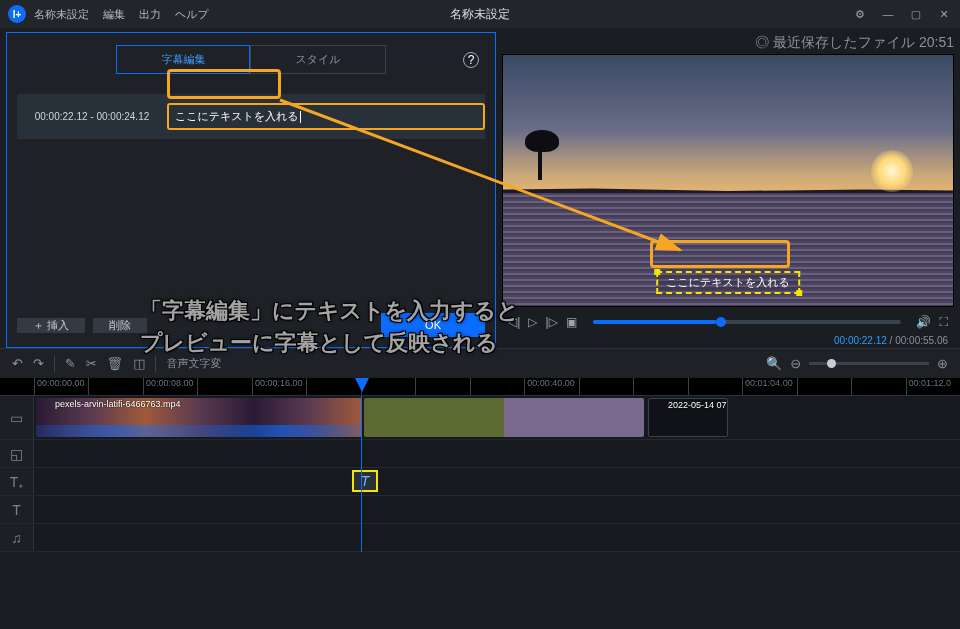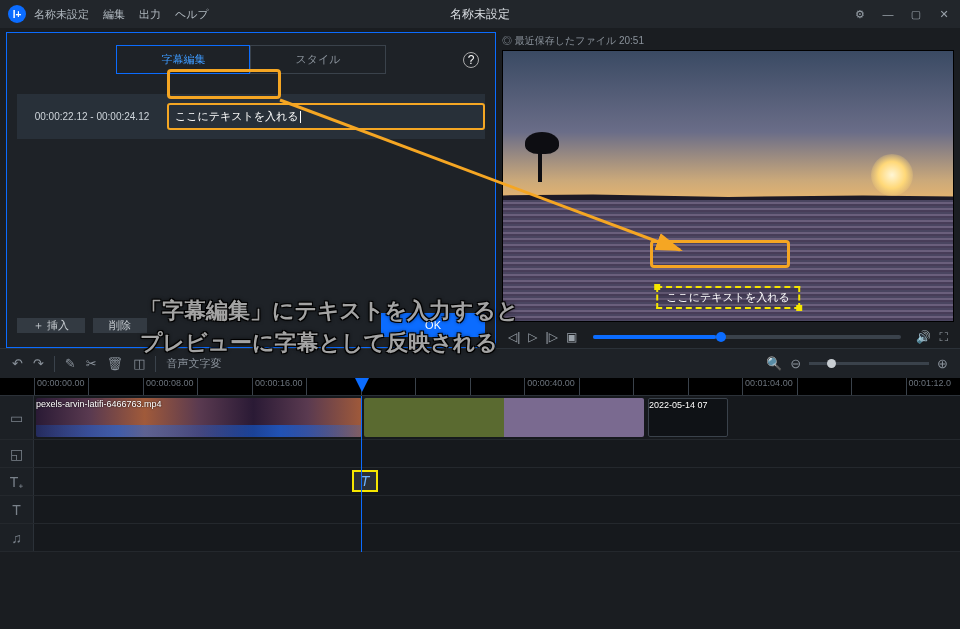--- a/index.html
+++ b/index.html
@@ -30,21 +30,21 @@
 .text-cell-inner { border: 2px solid #f5a623; border-radius: 3px; padding: 4px 6px; color: #fff; font-size: 11px; display: flex; align-items: center; }
 .caret { width: 1px; height: 12px; background: #fff; display: inline-block; margin-left: 1px; animation: blink 1s infinite; }
 @keyframes blink { 50% { opacity: 0; } }
 
 .left-bottom { margin-top: auto; display: flex; align-items: center; gap: 8px; padding: 10px; }
 .btn-flat { background: #333a42; color: #c8cdd2; padding: 0 16px; font-size: 11px; border: none; cursor: pointer; }
 .btn-primary { background: #0b6cff; color: #fff; padding: 6px 44px; font-size: 11px; border: none; margin-left: auto; cursor: pointer; }
 
 
 .right-panel { flex: 1; padding: 6px 6px 0 0; display: flex; flex-direction: column; }
-.recent-save { text-align: left; color: #8a929b; font-size: 10px; margin-bottom: 2px; }
+.recent-save { text-align: right; color: #8a929b; font-size: 14px; margin-bottom: 2px; }
 .recent-save::before { content: "◎ "; }
 .preview-box { flex: 1; margin: 0 0 4px 0; position: relative; background: #000; overflow: hidden; border: 1px solid #000; }
 .sky { position: absolute; inset: 0; background: linear-gradient(180deg, #3a4a63 0%, #6a6d88 30%, #cba97a 48%, #e5b46f 55%); }
 .water { position: absolute; left: 0; right: 0; top: 55%; bottom: 0; background: repeating-linear-gradient(180deg, #4a4560 0 2px, #6a5f7c 2px 4px, #473d58 4px 6px); }
 .sun { position: absolute; right: 40px; top: 38%; width: 42px; height: 42px; background: radial-gradient(circle, #fff6d5 0%, #ffd878 45%, #f5a62300 78%); border-radius: 50%; }
 .tree { position: absolute; left: 20px; top: 30%; width: 40px; height: 50px; }
 .tree::before { content: ""; position: absolute; left: 15px; top: 10px; width: 4px; height: 40px; background: #0d0d12; }
 .tree::after { content: ""; position: absolute; left: 2px; top: 0; width: 34px; height: 22px; background: #0d0d12; border-radius: 50% 50% 40% 40%; }
 .shore { position: absolute; left: 0; right: 0; top: 52%; height: 10px; background: #1d1a26; clip-path: polygon(0 40%, 20% 30%, 50% 55%, 80% 40%, 100% 50%, 100% 100%, 0 100%); }
 
@@ -78,21 +78,21 @@
 
 
 .tracks { position: relative; background: #16191d; }
 .track { height: 44px; display: flex; border-bottom: 1px solid #24282d; }
 .track-head { width: 34px; background: #1c2025; display: flex; align-items: center; justify-content: center; color: #7a828b; font-size: 14px; border-right: 1px solid #2b3138; }
 .track-lane { flex: 1; position: relative; }
 .track.thin { height: 28px; }
 
 
 .clip { position: absolute; top: 2px; bottom: 2px; border-radius: 2px; overflow: hidden; }
-.clip-label { position: absolute; top: 1px; left: 0; font-size: 9px; color: #fff; z-index: 2; text-shadow: 0 0 2px #000; }
+.clip-label { position: absolute; top: 1px; left: 19px; font-size: 9px; color: #fff; z-index: 2; text-shadow: 0 0 2px #000; }
 .clip-video1 { left: 2px; width: 326px; background: linear-gradient(90deg, #2a1a35, #5a3a50, #a05a3a, #5a3a50, #2a1a35, #5a3a50, #a05a3a); }
 .clip-video1::after { content: ""; position: absolute; left: 0; right: 0; bottom: 0; height: 12px; background: linear-gradient(90deg, #0b6cff33, #0b6cff88, #0b6cff44, #0b6cff99, #0b6cff33); }
 .clip-video2 { left: 330px; width: 280px; background: linear-gradient(90deg, #5a6a30 0 50%, #7a6a90 50% 100%); }
 .clip-video3 { left: 614px; width: 80px; background: #0f1216; border: 1px solid #3a424b; }
 .text-clip { position: absolute; left: 318px; top: 2px; width: 26px; height: 22px; border: 2px solid #f5e600; background: #2a3038; display: flex; align-items: center; justify-content: center; color: #6fb3ff; font-style: italic; font-size: 14px; }
 
 
 .annot { position: absolute; pointer-events: none; z-index: 20; }
 .arrow-svg { position: absolute; left: 260px; top: 90px; width: 480px; height: 190px; z-index: 19; pointer-events: none; }
 .annot-highlight1 { left: 167px; top: 69px; width: 114px; height: 30px; border: 3px solid #f5a623; border-radius: 4px; z-index: 18; }
@@ -157,20 +157,25 @@
       <span class="ico">◁|</span>
       <span class="ico">▷</span>
       <span class="ico">|▷</span>
       <span class="ico">▣</span>
       <div class="progress">
           <div class="progress-fill"></div>
           <div class="progress-knob"></div>
         </div>
       <span class="ico">🔊</span>
       <span class="ico">⛶</span>
+    </div>
+    <div class="time-display">
+      <span class="cur">00:00:22.12</span>
+      <span> / </span>
+      <span>00:00:55.06</span>
     </div>
   </div>
 </div>
 
 <div class="tl-toolbar">
   <span class="ico">↶</span>
   <span class="ico">↷</span>
   <span class="sep"></span>
   <span class="ico">✎</span>
   <span class="ico">✂</span>

